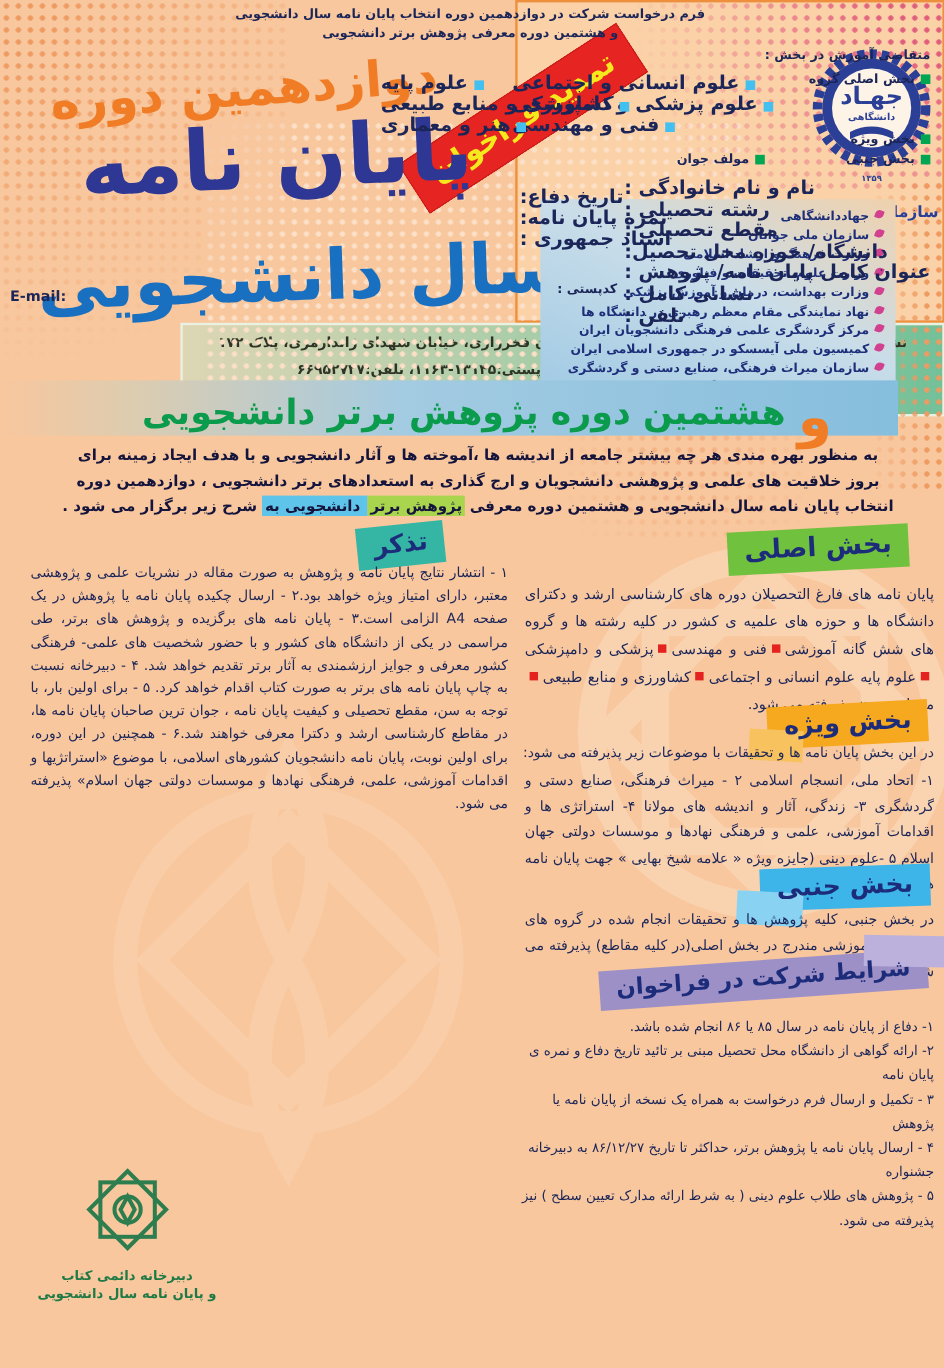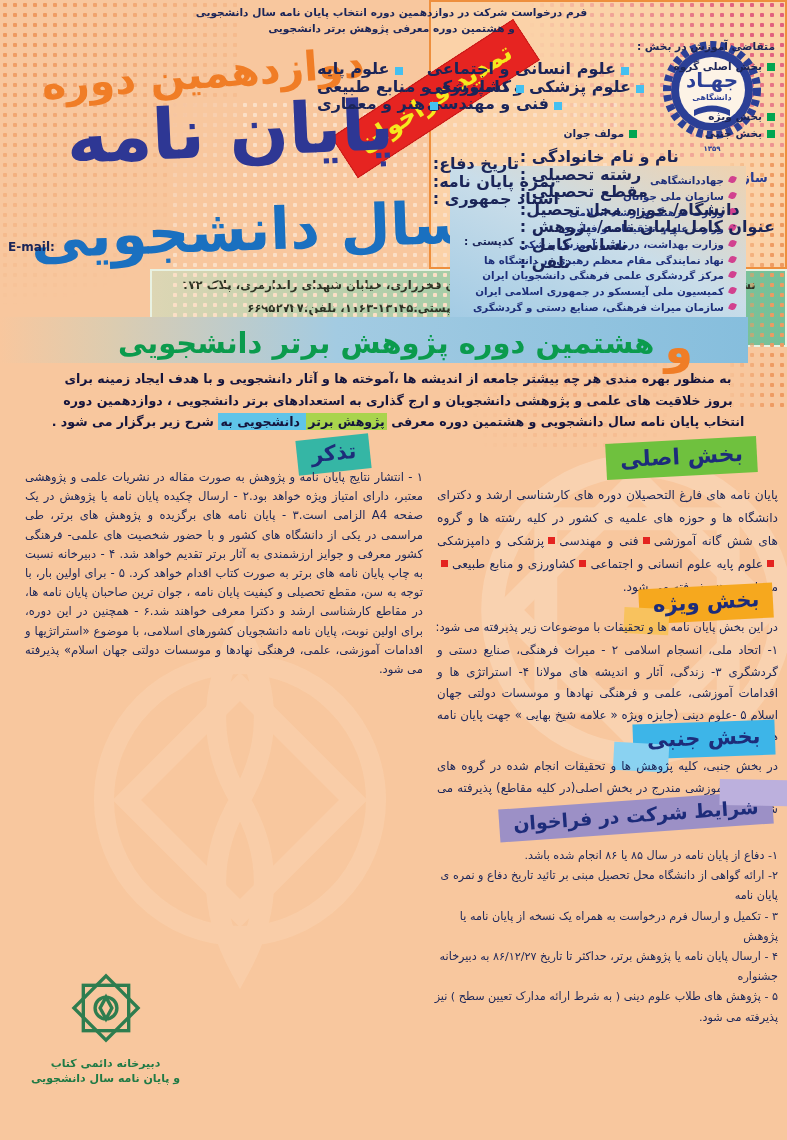--- a/index.html
+++ b/index.html
@@ -12,21 +12,21 @@
   .dots-tr{right:0;top:0;width:310px;height:160px;--dc:#e2607e;-webkit-mask-image:radial-gradient(circle at 100% 0,#000 15%,transparent 75%);mask-image:radial-gradient(circle at 100% 0,#000 15%,transparent 75%);}
   .dots-mid{left:170px;top:100px;width:450px;height:240px;--dc:#fbdfc6;}
   .dots-r{right:0;top:150px;width:70px;height:260px;--dc:#ee9a61;-webkit-mask-image:linear-gradient(to left,#000 20%,transparent 90%);mask-image:linear-gradient(to left,#000 20%,transparent 90%);}
   .dots-strip{left:430px;top:330px;width:240px;height:120px;--dc:#f3b183;-webkit-mask-image:radial-gradient(circle at 60% 40%,#000 10%,transparent 70%);mask-image:radial-gradient(circle at 60% 40%,#000 10%,transparent 70%);}
   .wm{position:absolute;opacity:.55;pointer-events:none;}
   
   .edition{left:38px;top:50px;width:330px;text-align:center;font-size:41px;font-weight:bold;color:#f07d26;transform:rotate(-4deg);white-space:nowrap;}
   .badge{left:327px;top:74px;background:#e62421;color:#f5e91e;font-size:25px;font-weight:bold;padding:9px 20px 11px;transform:rotate(-33deg);white-space:nowrap;box-shadow:0 0 0 1px #c81c19 inset;}
   .title1{left:60px;top:92px;width:340px;text-align:center;font-size:70px;font-weight:bold;color:#2e3794;transform:rotate(-2.5deg);white-space:nowrap;line-height:1.15;}
   .title2{left:0px;top:196px;width:500px;text-align:center;font-size:58px;font-weight:bold;color:#1a70c0;transform:rotate(-2deg);white-space:nowrap;line-height:1.2;}
-  .logo-box{right:14px;top:40px;width:122px;text-align:center;}
+  .logo-box{right:0;top:40px;width:122px;text-align:center;}
   .logo-year{font-size:7px;color:#2b3f96;font-weight:bold;margin-top:1px;}
   .logo-caption{font-size:13px;color:#2b3f96;font-weight:bold;margin-top:17px;white-space:nowrap;}
   .orgs{left:450px;top:166px;width:296px;height:170px;background:linear-gradient(205deg,#eed2b0 2%,#c9dde9 45%,#a0cae4 98%);padding:7px 10px 0 0;box-sizing:border-box;}
   .org-item{font-size:10.3px;font-weight:bold;color:#1e2f7a;line-height:15.9px;white-space:nowrap;text-align:right;}
   .flower{display:inline-block;width:7px;height:7px;background:#d2418f;border-radius:55% 10% 55% 10%;transform:rotate(20deg);margin-left:5px;vertical-align:1px;}
   
   .strip{left:0;top:317px;width:748px;height:46px;background:linear-gradient(to left,#86bedd 0%,#a3cbe2 55%,#dcccb0 85%,rgba(236,204,168,0) 100%);}
   .strip-text{position:absolute;right:94px;top:320px;font-size:29px;font-weight:bold;color:#0b9b4d;white-space:nowrap;}
   .strip-wa{color:#f07d26;font-size:46px;vertical-align:-10px;font-weight:bold;}
   

